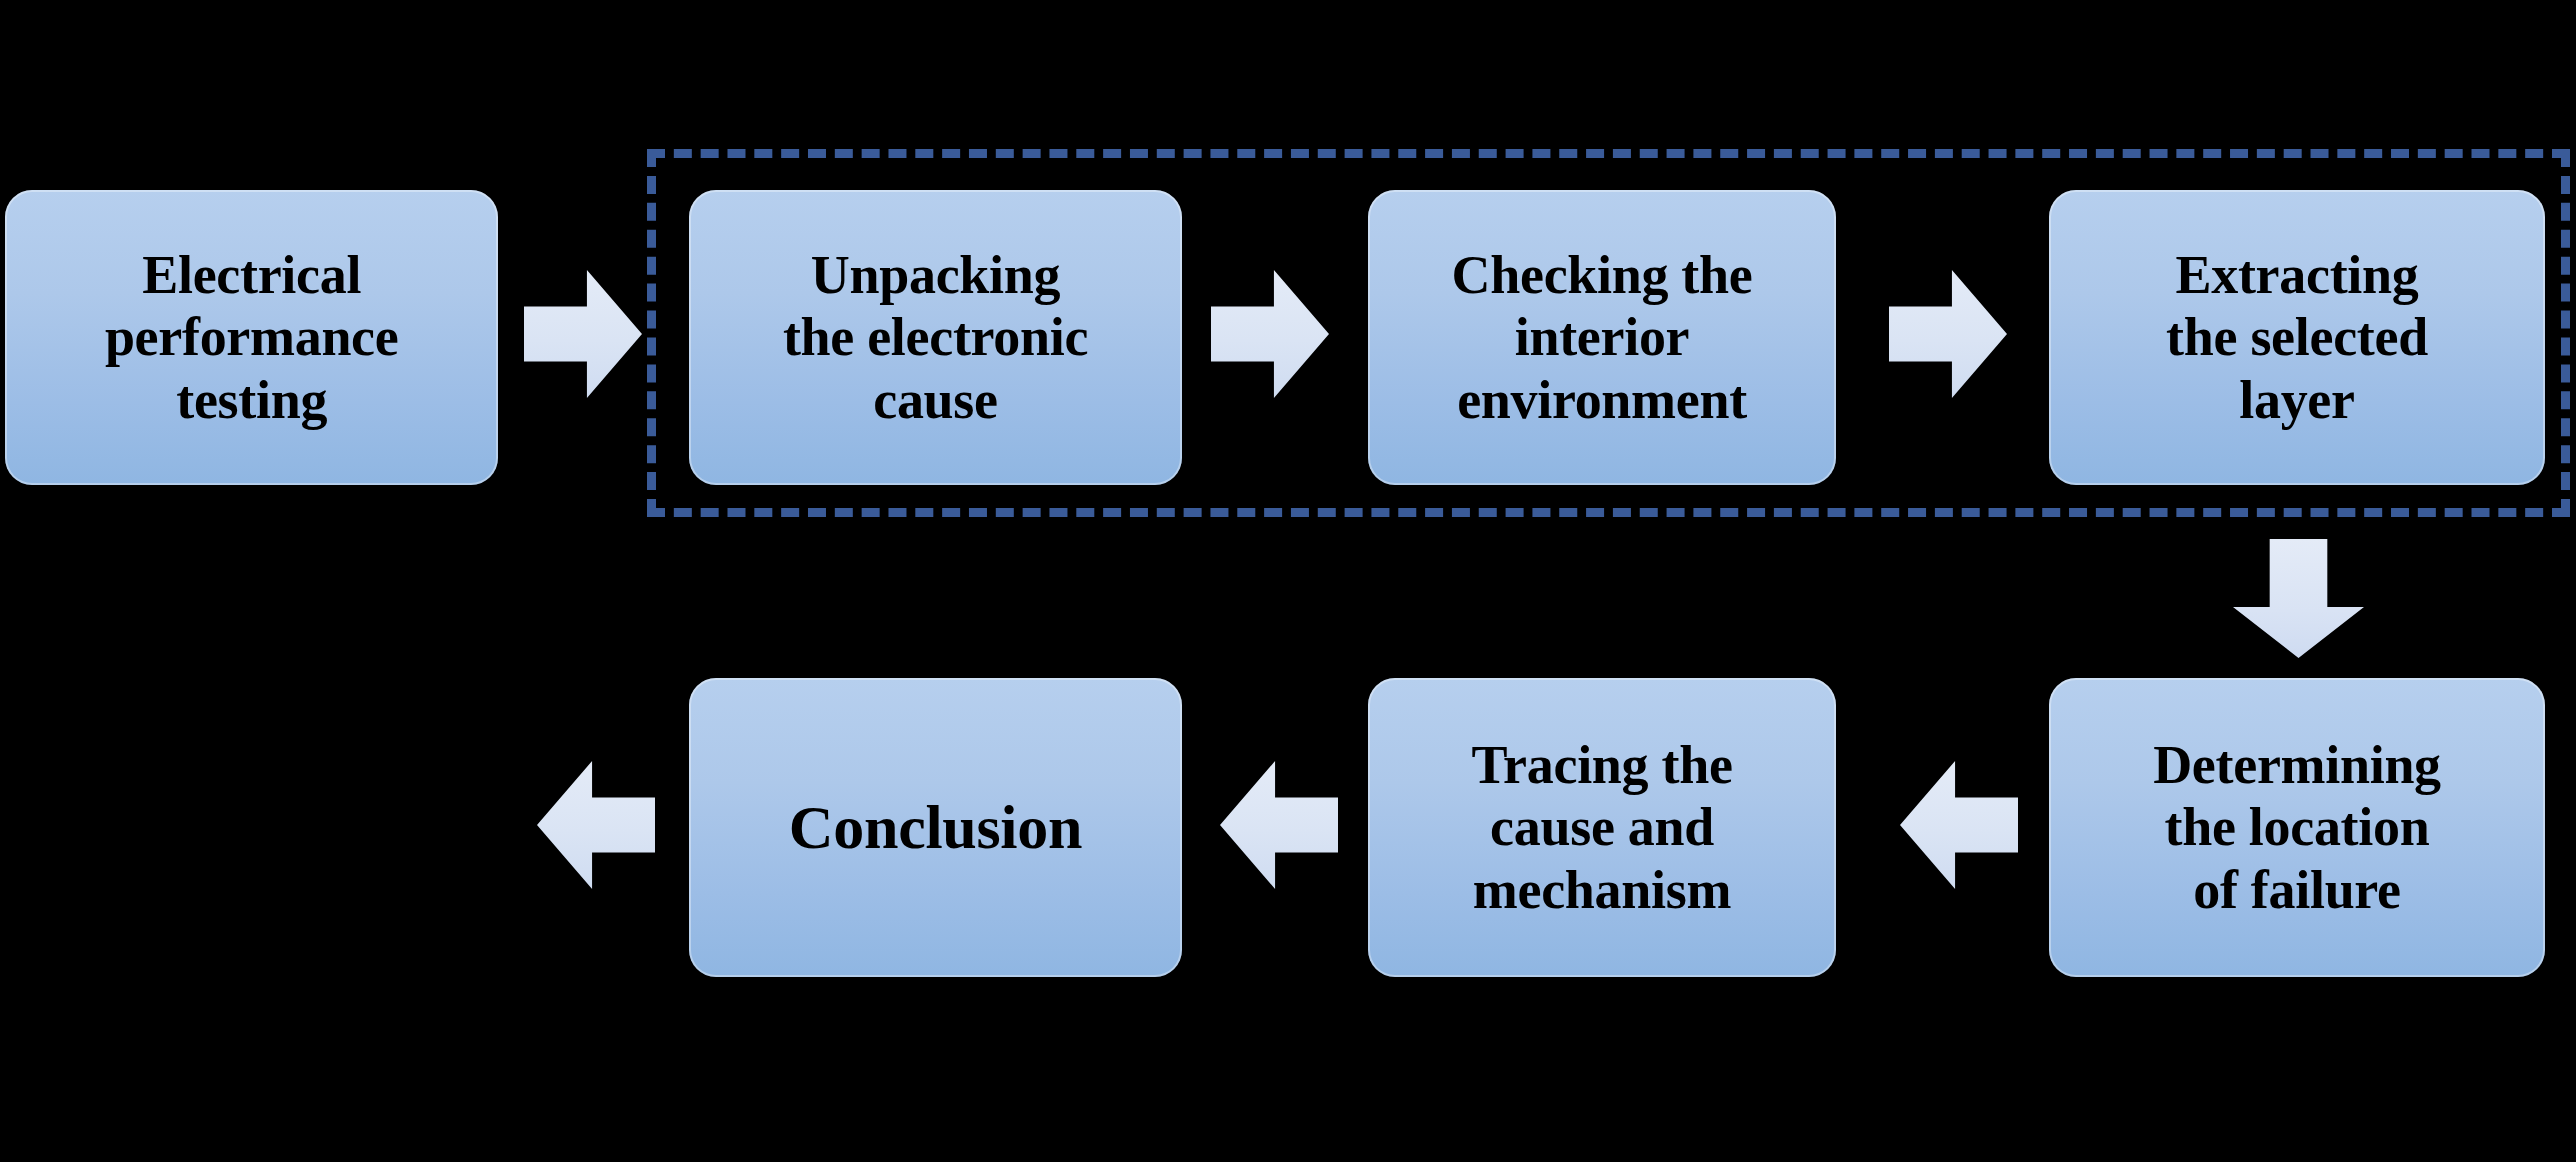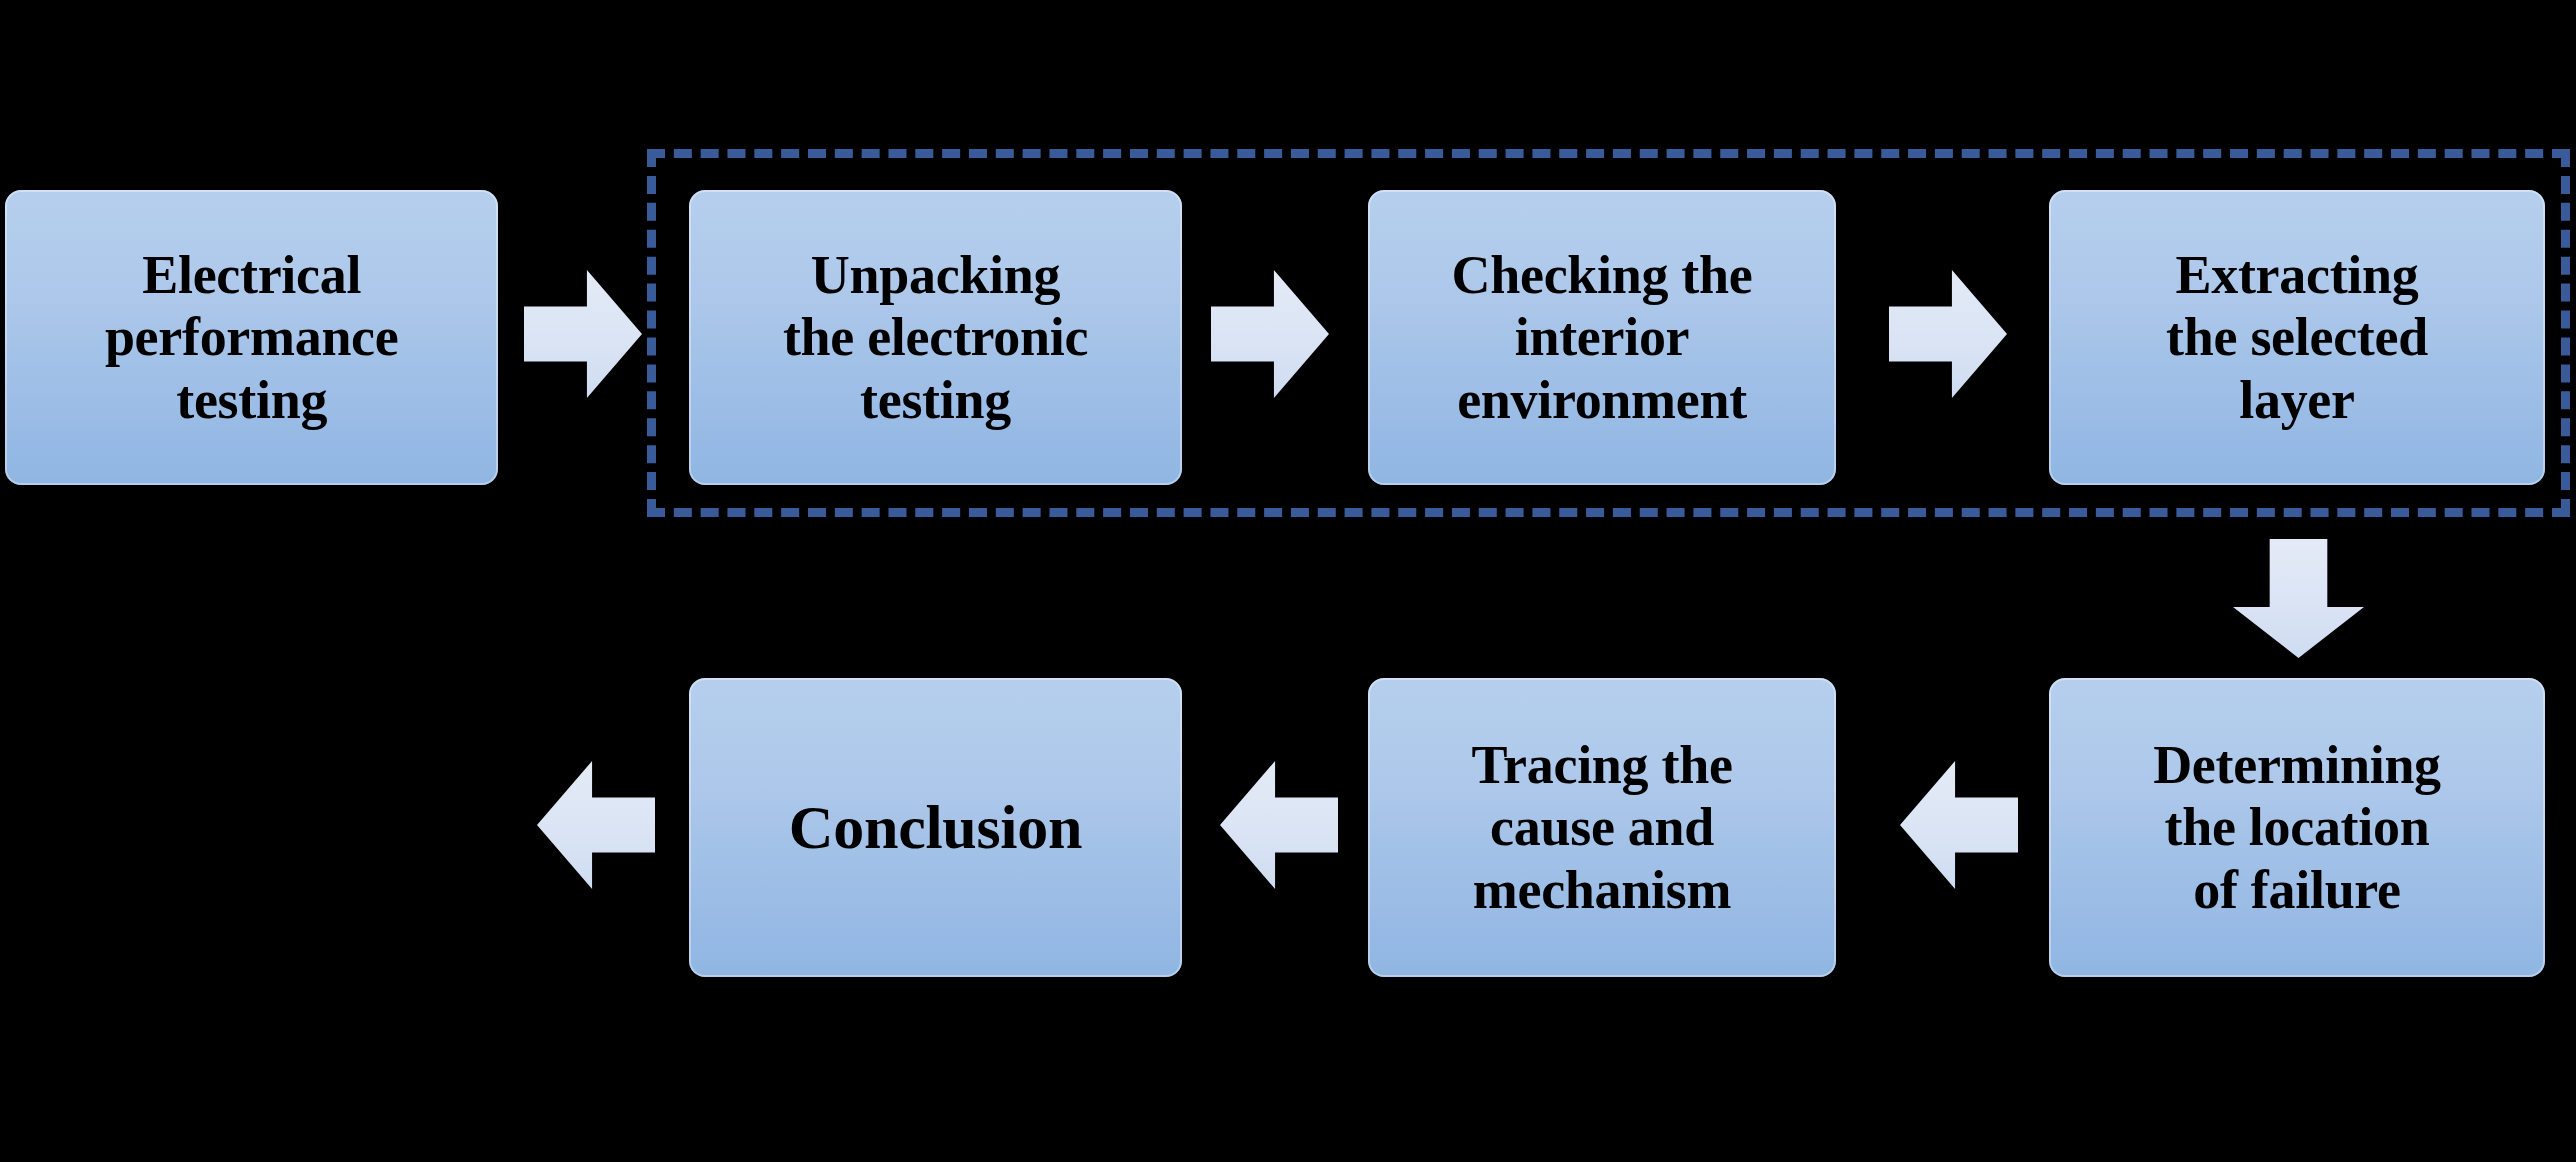--- a/index.html
+++ b/index.html
@@ -15,21 +15,21 @@
     width: 2576px;
     height: 1162px;
     background: #000000;
     overflow: hidden;
   }
 
   
   .node {
     position: absolute;
     box-sizing: border-box;
-    border-radius: 16px;
+    border-radius: 27px;
     background: linear-gradient(180deg, #b6cfee 0%, #adc8ea 35%, #9cbde6 72%, #8fb6e2 100%);
     box-shadow: 0 0 0 2px rgba(255,255,255,0.35) inset;
     display: flex;
     align-items: center;
     justify-content: center;
     text-align: center;
     color: #000000;
     font-weight: bold;
     line-height: 1.16;
     letter-spacing: -0.3px;
@@ -96,21 +96,21 @@
 
   <div class="node row-top col-1 fs-big">
     <span class="label">Electrical
 performance
 testing</span>
   </div>
 
   <div class="node row-top col-2 fs-big">
     <span class="label">Unpacking
 the electronic
-testing</span>
+cause</span>
   </div>
 
   <div class="node row-top col-3 fs-big">
     <span class="label">Checking the
 interior
 environment</span>
   </div>
 
   <div class="node row-top col-4 fs-big">
     <span class="label">Extracting

